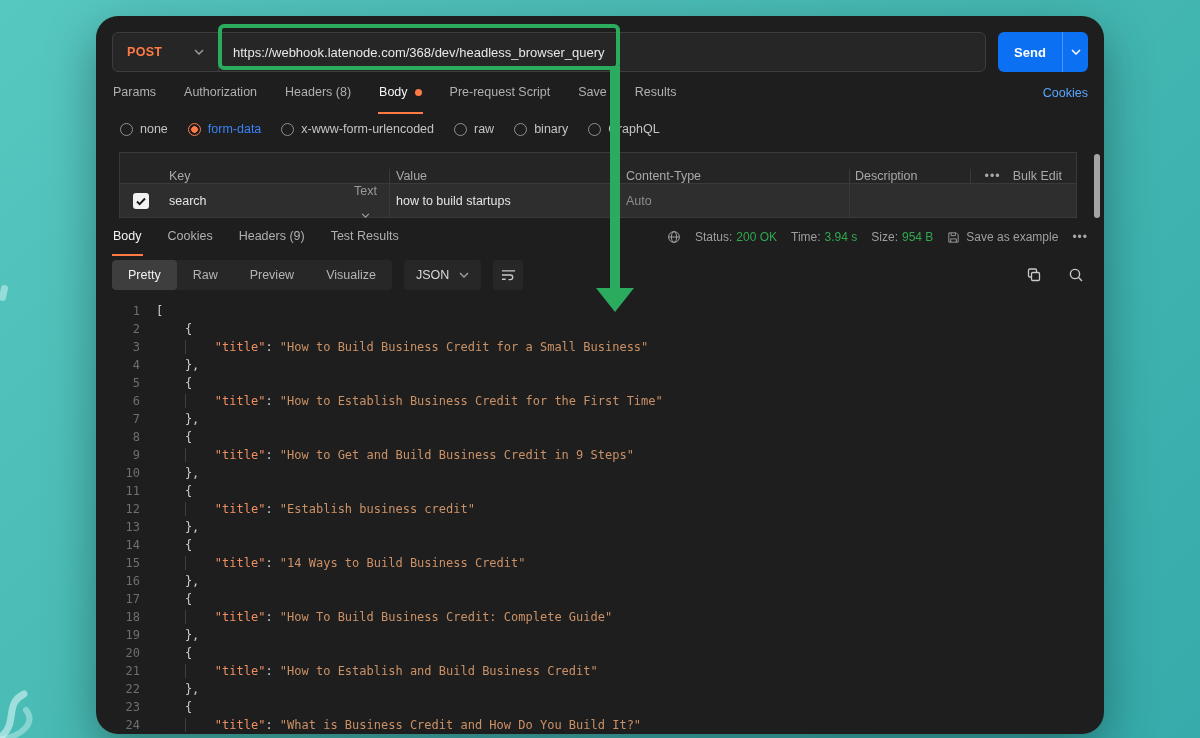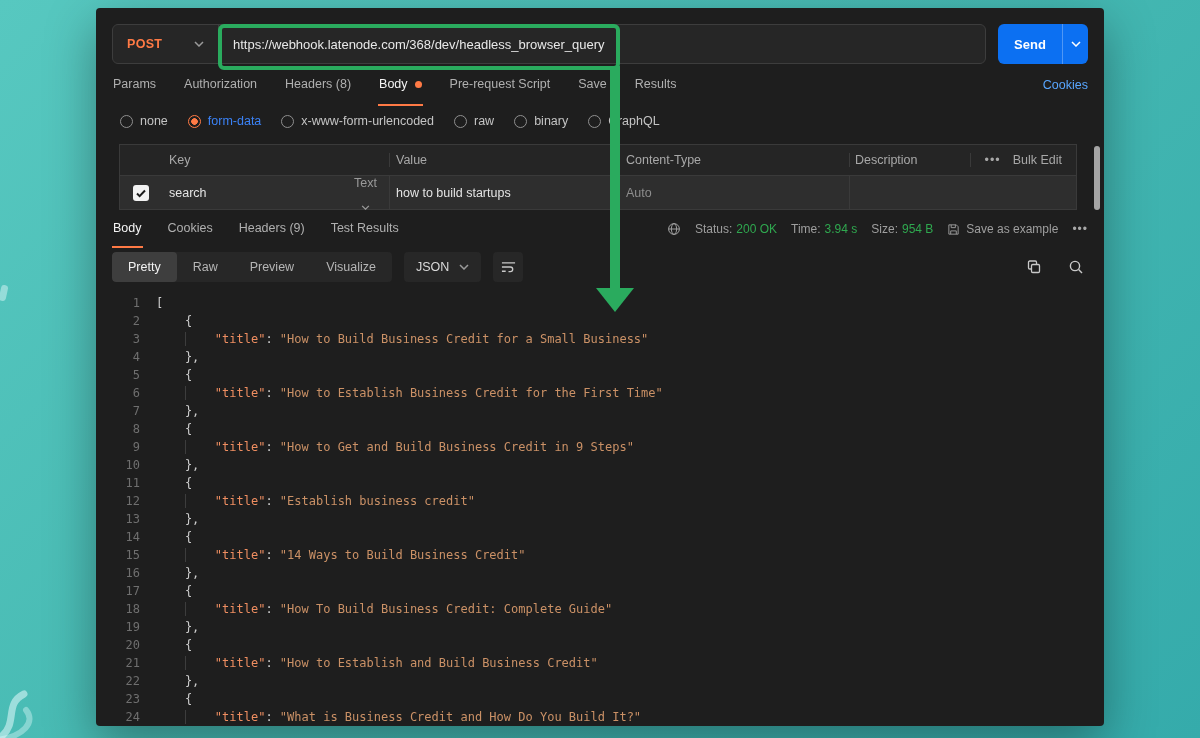--- a/index.html
+++ b/index.html
@@ -6,22 +6,22 @@
   html,body { width:1200px; height:738px; overflow:hidden; }
   body {
     font-family:"Liberation Sans", sans-serif;
     background: linear-gradient(135deg,#57c8c0 0%, #47bab3 45%, #35abab 100%);
     position:relative;
     color:#d6d6d6;
   }
   .decor { position:absolute; z-index:1; pointer-events:none; }
 
   .window {
-    position:absolute; left:96px; top:8px; width:1008px; height:718px;
-    background:#1e1e1e; border-radius:4px; overflow:hidden; z-index:10;
+    position:absolute; left:96px; top:16px; width:1008px; height:718px;
+    background:#1e1e1e; border-radius:22px; overflow:hidden; z-index:10;
     box-shadow:0 18px 50px rgba(0,0,0,.35);
   }
 
   
   .req-bar { height:40px; margin:16px 16px 0; display:flex; gap:12px; }
   .req-field { flex:1; display:flex; border:1px solid #3d3d3d; background:#262626; border-radius:6px; overflow:hidden; }
   .method { width:106px; display:flex; align-items:center; justify-content:space-between; padding:0 14px; border-right:1px solid #3d3d3d; cursor:pointer; }
   .method-label { color:#ff7a45; font-weight:700; font-size:12.5px; letter-spacing:.3px; }
   .chev { color:#9a9a9a; display:flex; align-items:center; }
   .url { flex:1; display:flex; align-items:center; padding:0 14px; font-size:13px; color:#e8e8e8; cursor:text; white-space:nowrap; }
@@ -39,21 +39,21 @@
 
   
   .radios-row { height:30px; margin:0 16px 0 24px; display:flex; gap:20px; align-items:center; }
   .radio { display:flex; align-items:center; gap:7px; font-size:12.5px; color:#c4c4c4; cursor:pointer; }
   .radio-circle { width:13px; height:13px; border-radius:50%; border:1.5px solid #8f8f8f; }
   .radio.selected .radio-circle { border-color:#ff7a45; background:radial-gradient(circle,#ff7a45 0 3px, transparent 3.6px); }
   .radio.selected .radio-label { color:#3b82f6; }
 
   
   .kv-table { margin:8px 27px 0 23px; border:1px solid #3a3a3a; font-size:12.5px; }
-  .t-header { display:flex; height:30px; background:#252525; color:#a8a8a8; align-items:center; }
+  .t-header { display:flex; height:30px; background:#252525; color:#a8a8a8; align-items:flex-end; }
   .t-row { display:flex; height:34px; background:#2e2e2e; color:#e4e4e4; border-top:1px solid #3a3a3a; align-items:stretch; }
   .c-key { width:270px; border-right:1px solid #3a3a3a; display:flex; align-items:center; }
   .t-header .c-key { padding-left:49px; }
   .t-row .c-key { padding-left:13px; }
   .c-val { width:230px; border-right:1px solid #3a3a3a; display:flex; align-items:center; padding-left:6px; }
   .c-ct { width:230px; border-right:1px solid #3a3a3a; display:flex; align-items:center; padding-left:6px; }
   .c-desc { flex:1; display:flex; align-items:center; padding-left:5px; }
   .bulk { margin-left:auto; display:flex; align-items:center; gap:12px; border-left:1px solid #3a3a3a; padding:0 14px; cursor:pointer; }
   .more-dots { letter-spacing:1px; color:#a8a8a8; }
   .cb { width:16px; height:16px; background:#f2f2f2; border-radius:3px; display:flex; align-items:center; justify-content:center; cursor:pointer; flex:none; }

